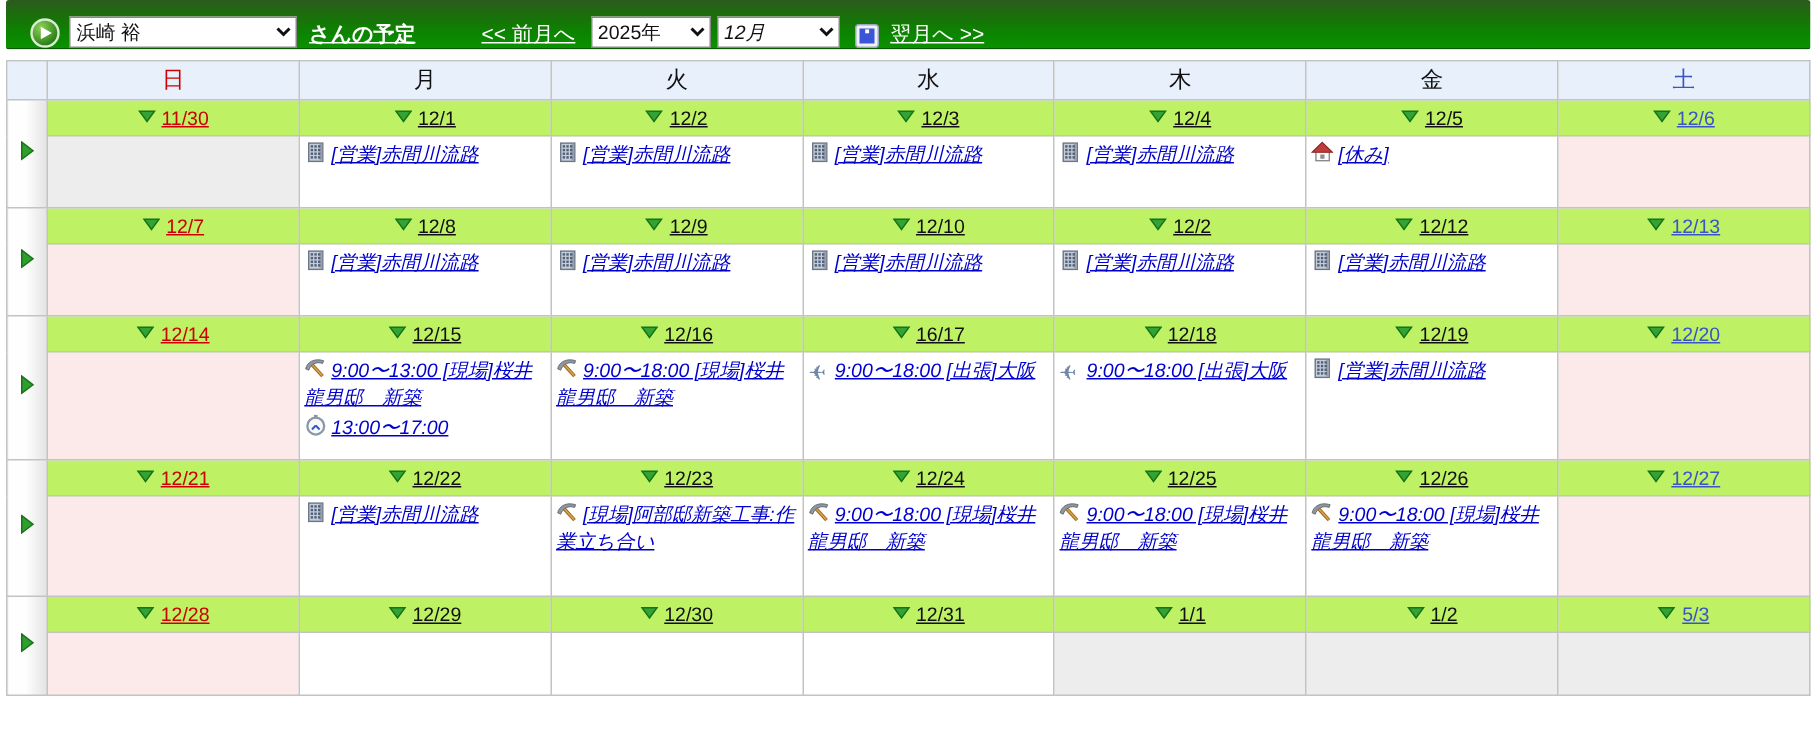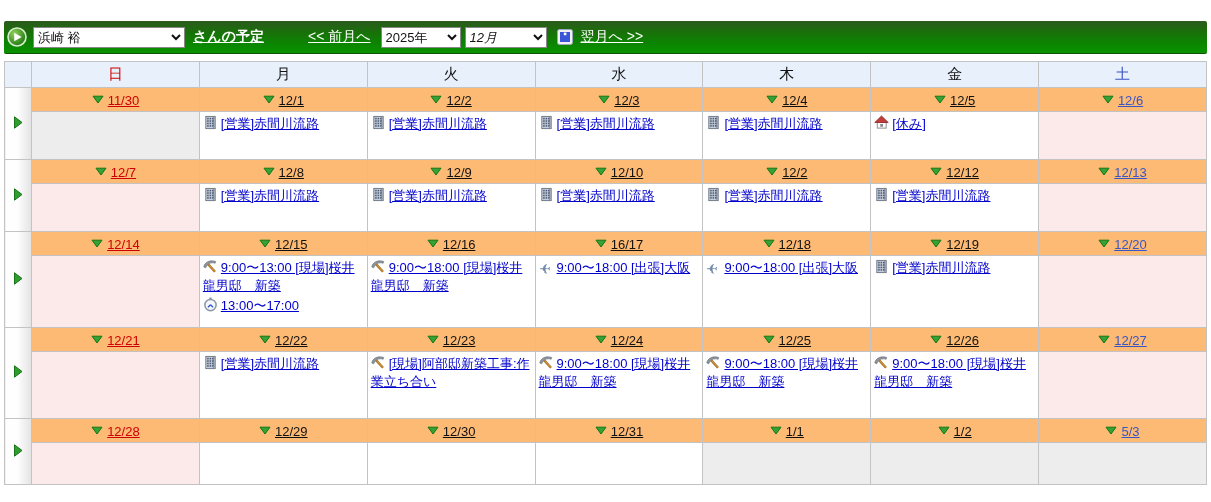--- a/index.html
+++ b/index.html
@@ -5,24 +5,24 @@
   * { box-sizing: border-box; }
   html,body { margin:0; padding:0; background:#fff; }
   body {
     width:1211px; height:502px; overflow:hidden;
     font-family:"Liberation Sans","DejaVu Sans",sans-serif;
   }
   .page { width:1211px; height:502px; position:relative; }
 
   
   .topbar {
-    margin:21px 4px 7px 4px; height:33px;
+    margin:0 4px 7px 4px; height:33px;
     background:linear-gradient(180deg,#2c5a1e 0%,#19700a 35%,#0b8500 70%,#0a9200 100%);
     border-bottom:1px solid #0a5500; border-radius:2px;
-    display:flex; align-items:center; padding:0 10px 0 3px;
+    display:flex; align-items:flex-end; padding:0 10px 0 16px;
   }
   .orb { width:20px; height:20px; display:inline-block; margin-right:6px; }
   select {
     height:21px; font-size:13px; font-family:inherit;
     border:1px solid #888; background:#fff; color:#111;
   }
   .member-sel { width:152px; }
   .year-sel { width:80px; margin-left:10px; }
   .month-sel { width:82px; margin-left:4px;font-style:italic; }
   .suffix { color:#fff; font-weight:bold; font-size:14px; margin-left:8px;text-decoration:underline; }
@@ -39,34 +39,34 @@
     border-collapse:collapse; table-layout:fixed;
     width:1203px; margin-left:4px;
   }
   col.c-arrow { width:27px; }
   th, td { border:1px solid #c3c3c3; }
   th {
     height:26px; background:#e8f1fb; font-weight:normal;
     font-size:15px; color:#222; text-align:center;
   }
   th.corner { background:#e8f1fb; }
-  .date-row td { height:24px; background:#fdba74; text-align:center; vertical-align:middle; white-space:nowrap; }
+  .date-row td { height:24px; background:#bef264; text-align:center; vertical-align:middle; white-space:nowrap; }
   .date-tri { display:inline-block; margin-right:4px; cursor:pointer; vertical-align:1px; }
   .date-link { font-size:13px; text-decoration:underline; cursor:pointer; }
   .tone-sun { color:#cc0000; }
   .tone-sat { color:#3a55c4; }
   .tone-wk  { color:#111111; }
   .event-row td { vertical-align:top; padding:3px 2px 2px 3px; background:#fff; }
   .ev-h0 td, .ev-h1 td { height:48px; }
   .ev-h2 td { height:72px; }
   .ev-h3 td { height:67px; }
   .ev-h4 td { height:42px; }
   td.bg-holiday { background:#fce9e9; }
   td.bg-out { background:#ededed; }
-  td.bg-normal { background:#ffffff; }
+  td.bg-normal { background:#ffffff;font-style:italic; }
   td.arrow-col {
     background:linear-gradient(90deg,#fefefe 45%,#e3e3e3 100%);
     text-align:center; vertical-align:middle;
   }
   .wk-arrow { display:inline-block; cursor:pointer; }
   .event { font-size:13px; line-height:18px; margin-bottom:2px; word-break:break-all; }
   .ev-icon { display:inline-block; width:16px; height:14px; margin-right:2px; vertical-align:-2px; }
   .ev-link { color:#0000cc; text-decoration:underline; cursor:pointer; }
   .plane { font-family:"DejaVu Sans",sans-serif; font-size:14px; color:#6f87a8; display:inline-block; transform:scaleX(-1); line-height:14px; }
 </style>

